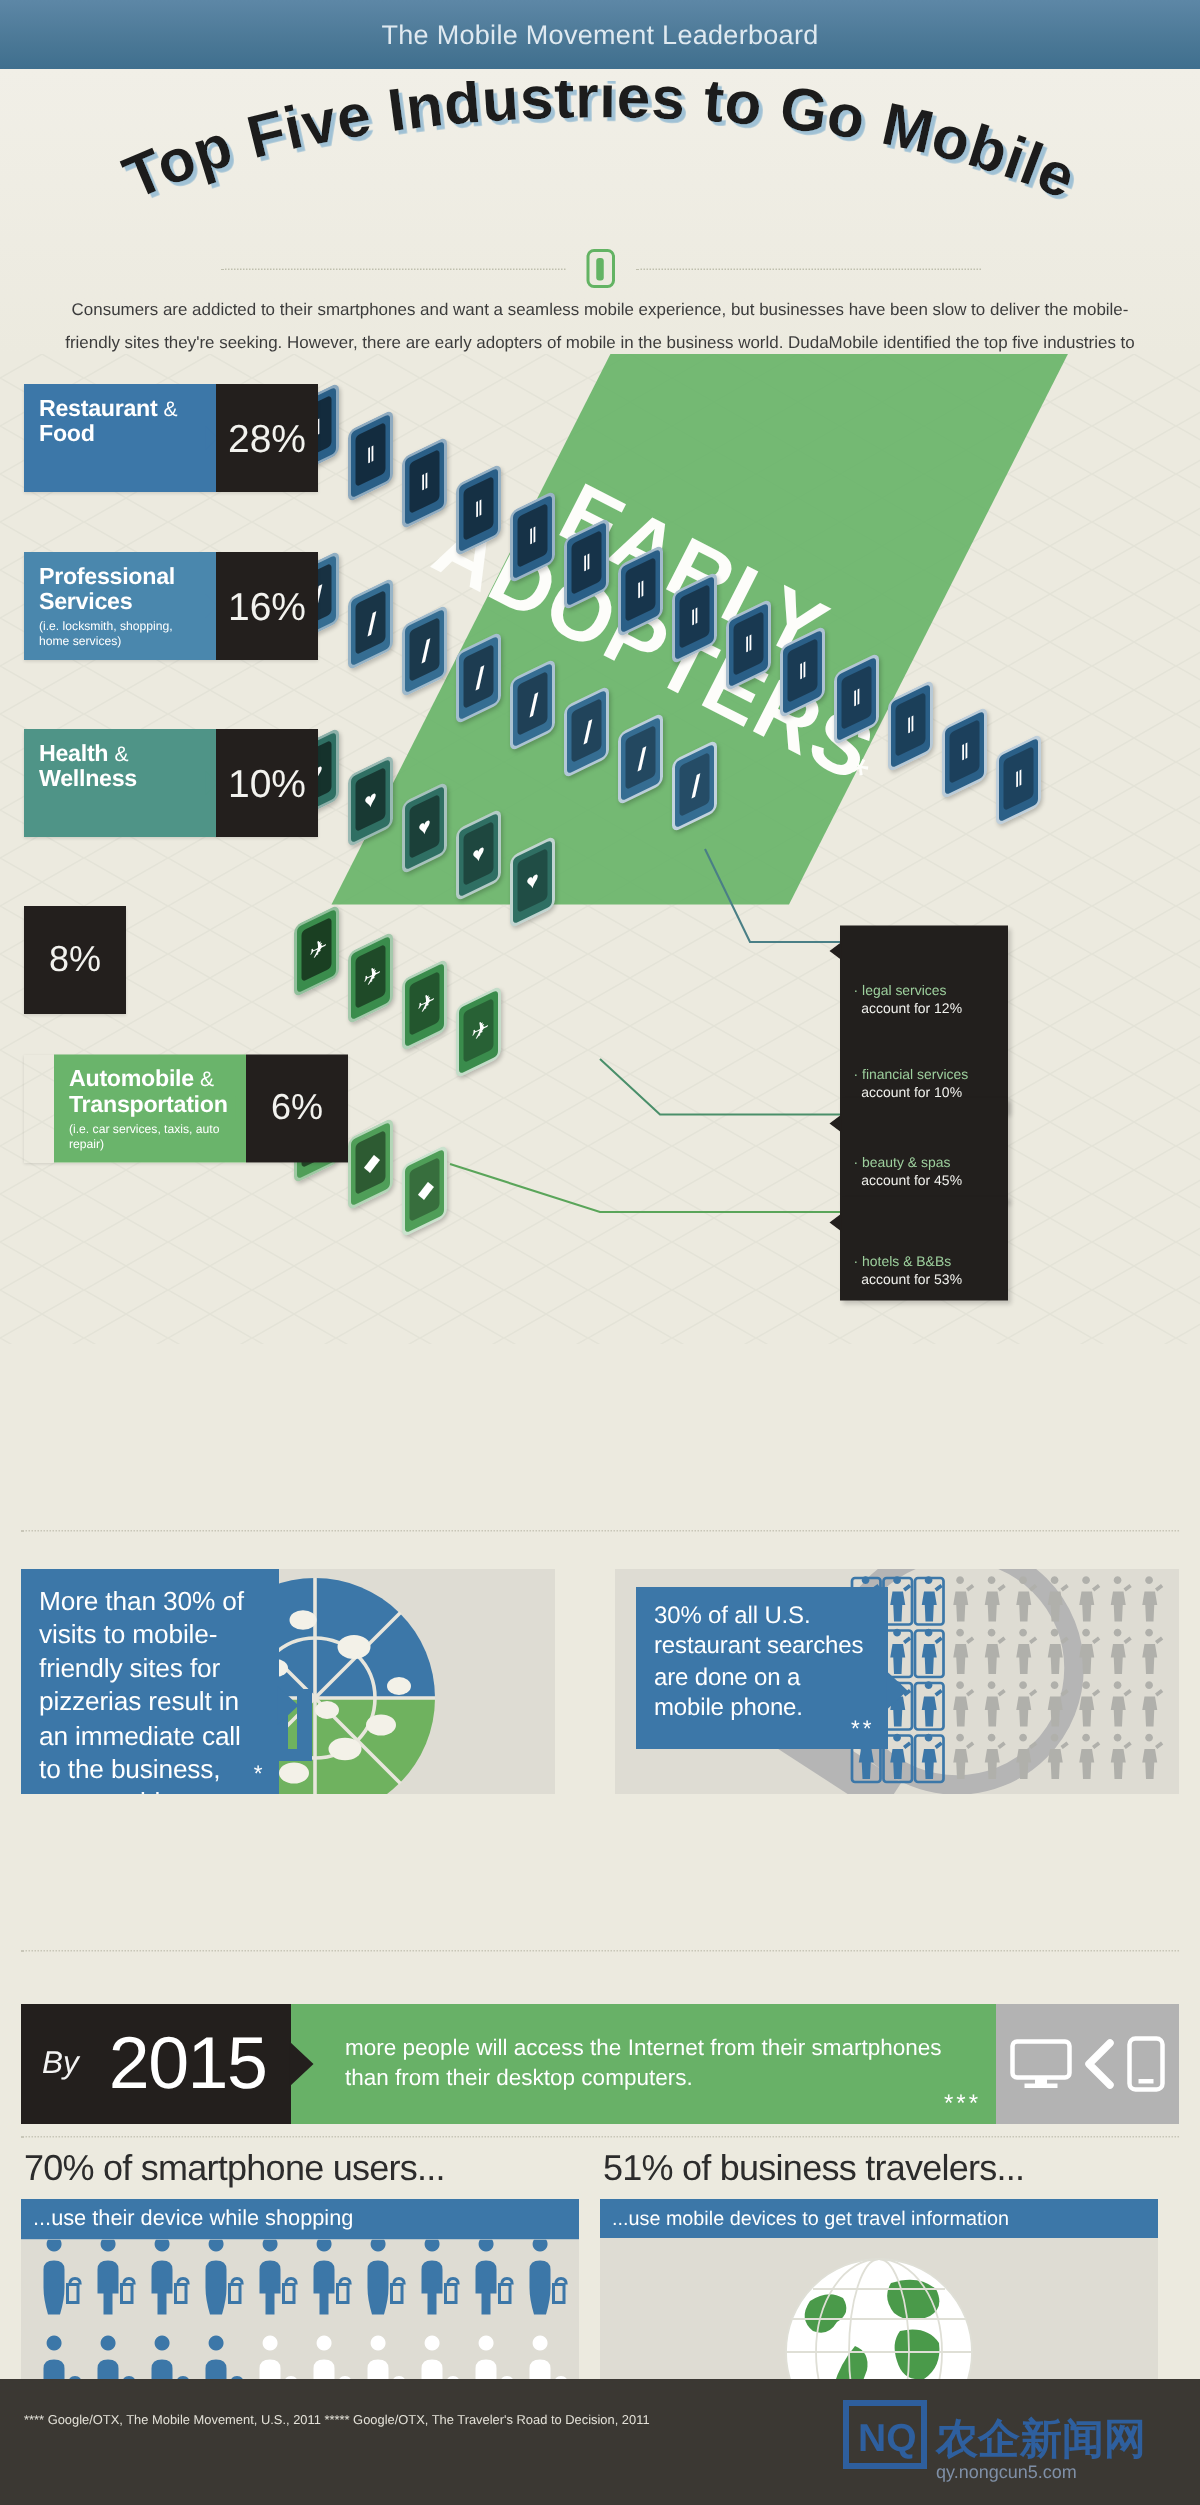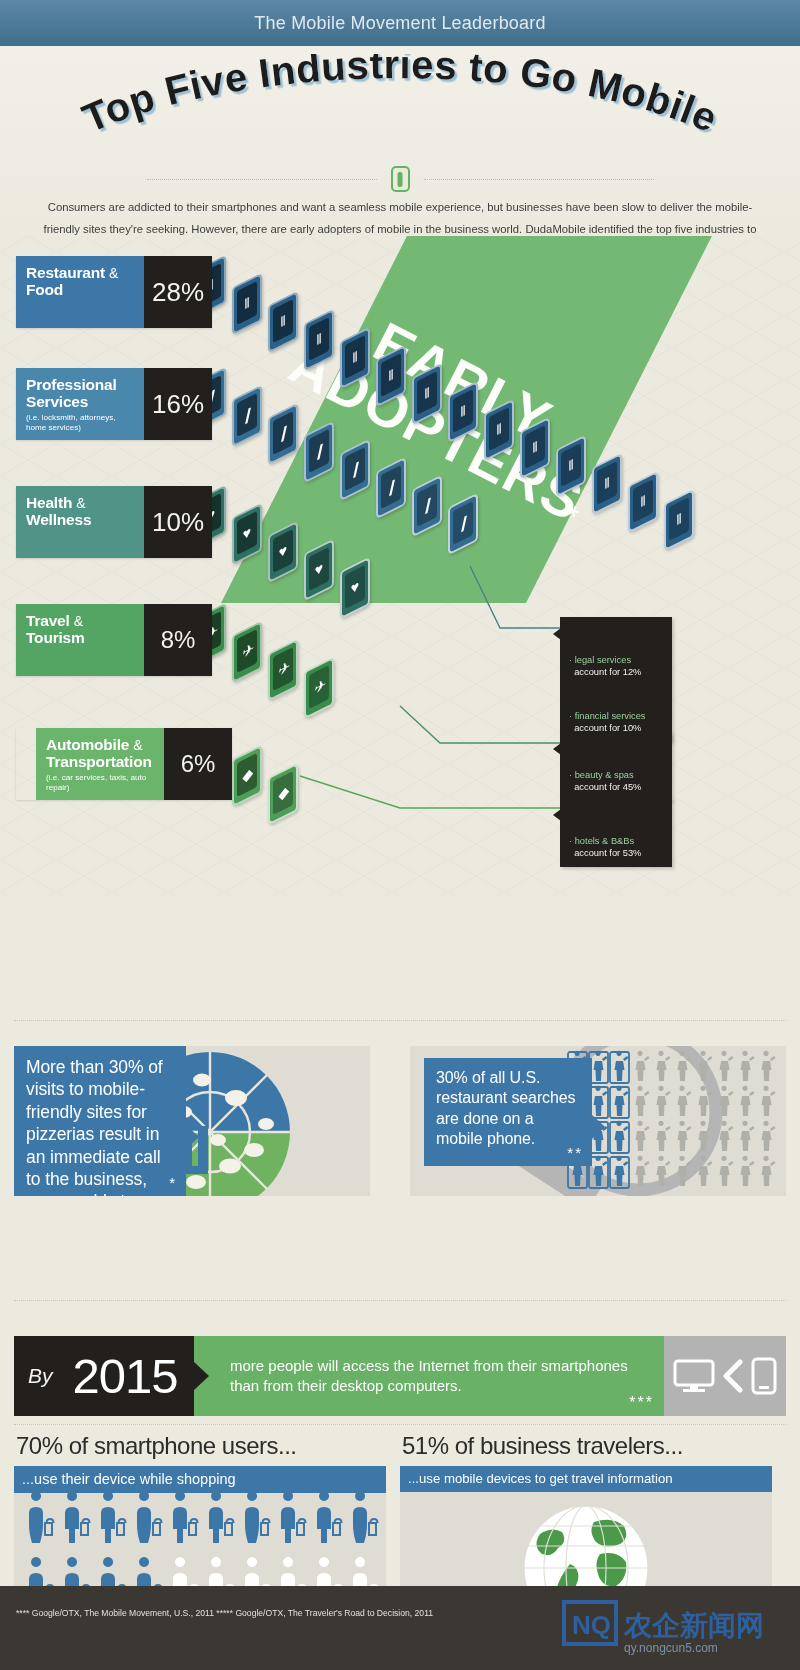--- a/index.html
+++ b/index.html
@@ -300,40 +300,36 @@
         <div class="row" style="top: 20px;">
           <div class="rlabel" style="background: rgb(60, 119, 168);">
             <div class="main">Restaurant <span class="amp">&amp;</span><br>Food</div>
             <div class="notch" style="right: -1px; left: auto; border-left-color: rgb(60, 119, 168); opacity: 1;"></div>
           </div>
           <div class="rpct">28%</div>
         </div>
         <div class="row" style="top: 132px;">
           <div class="rlabel" style="background: rgb(74, 135, 173);">
             <div class="main">Professional<br>Services</div>
-            <div class="sub">(i.e. locksmith, attorneys, home services)</div>
+            <div class="sub">(i.e. locksmith, shopping, home services)</div>
             <div class="notch" style="right: -1px; left: auto; border-left-color: rgb(74, 135, 173); opacity: 1;"></div>
           </div>
           <div class="rpct">16%</div>
         </div>
         <div class="row" style="top: 250px;">
           <div class="rlabel" style="background: rgb(79, 148, 135);">
             <div class="main">Health <span class="amp">&amp;</span><br>Wellness</div>
             <div class="notch" style="right: -1px; left: auto; border-left-color: rgb(79, 148, 135); opacity: 1;"></div>
           </div>
           <div class="rpct">10%</div>
         </div>
         <div class="row" style="top: 368px;">
-          <div class="rlabel" style="background: rgb(84, 165, 99);">
-            <div class="main">Travel <span class="amp">&amp;</span><br>Tourism</div>
-            <div class="notch" style="right: -1px; left: auto; border-left-color: rgb(84, 165, 99); opacity: 1;"></div>
-          </div>
           <div class="rpct small">8%</div>
         </div>
-        <div class="row" style="top: 492px; padding-left: 20px;">
+        <div class="row" style="top: 467px; padding-left: 20px;">
           <div class="rlabel" style="background: rgb(106, 180, 107);">
             <div class="main">Automobile <span class="amp">&amp;</span><br>Transportation</div>
             <div class="sub">(i.e. car services, taxis, auto repair)</div>
             <div class="notch" style="right: -1px; left: auto; border-left-color: rgb(106, 180, 107); opacity: 1;"></div>
           </div>
           <div class="rpct small">6%</div>
         </div>
       </div>
 
     <svg class="leader" style="left:0;top:0;width:800px;height:660px;">

